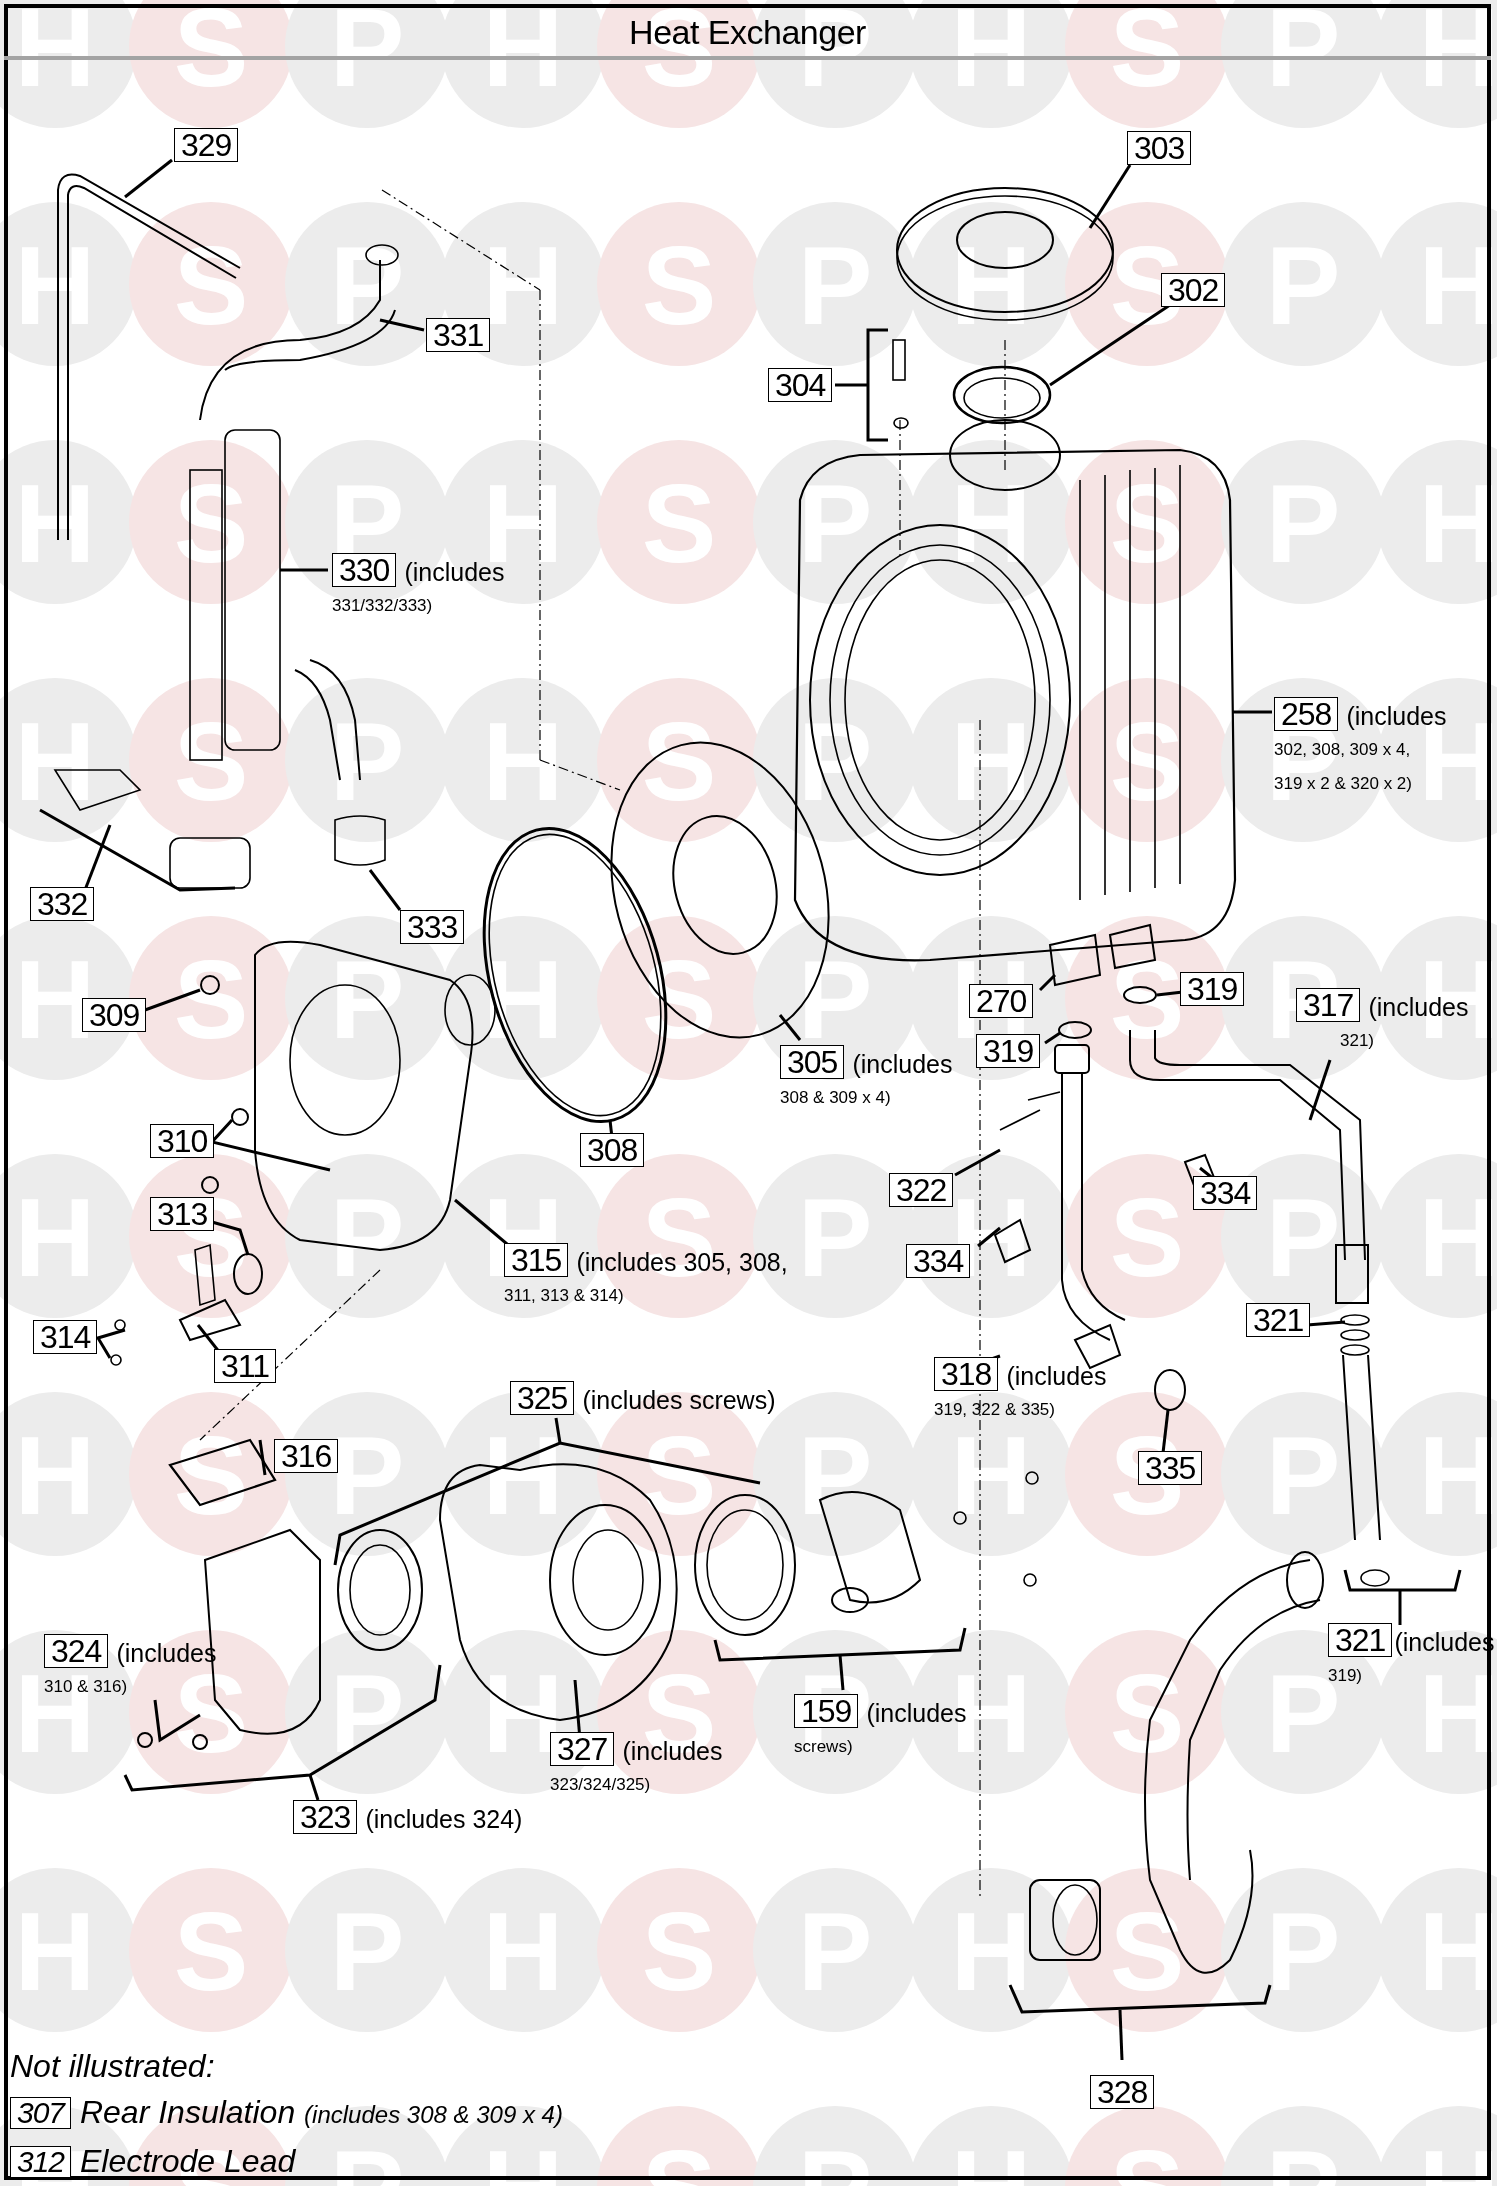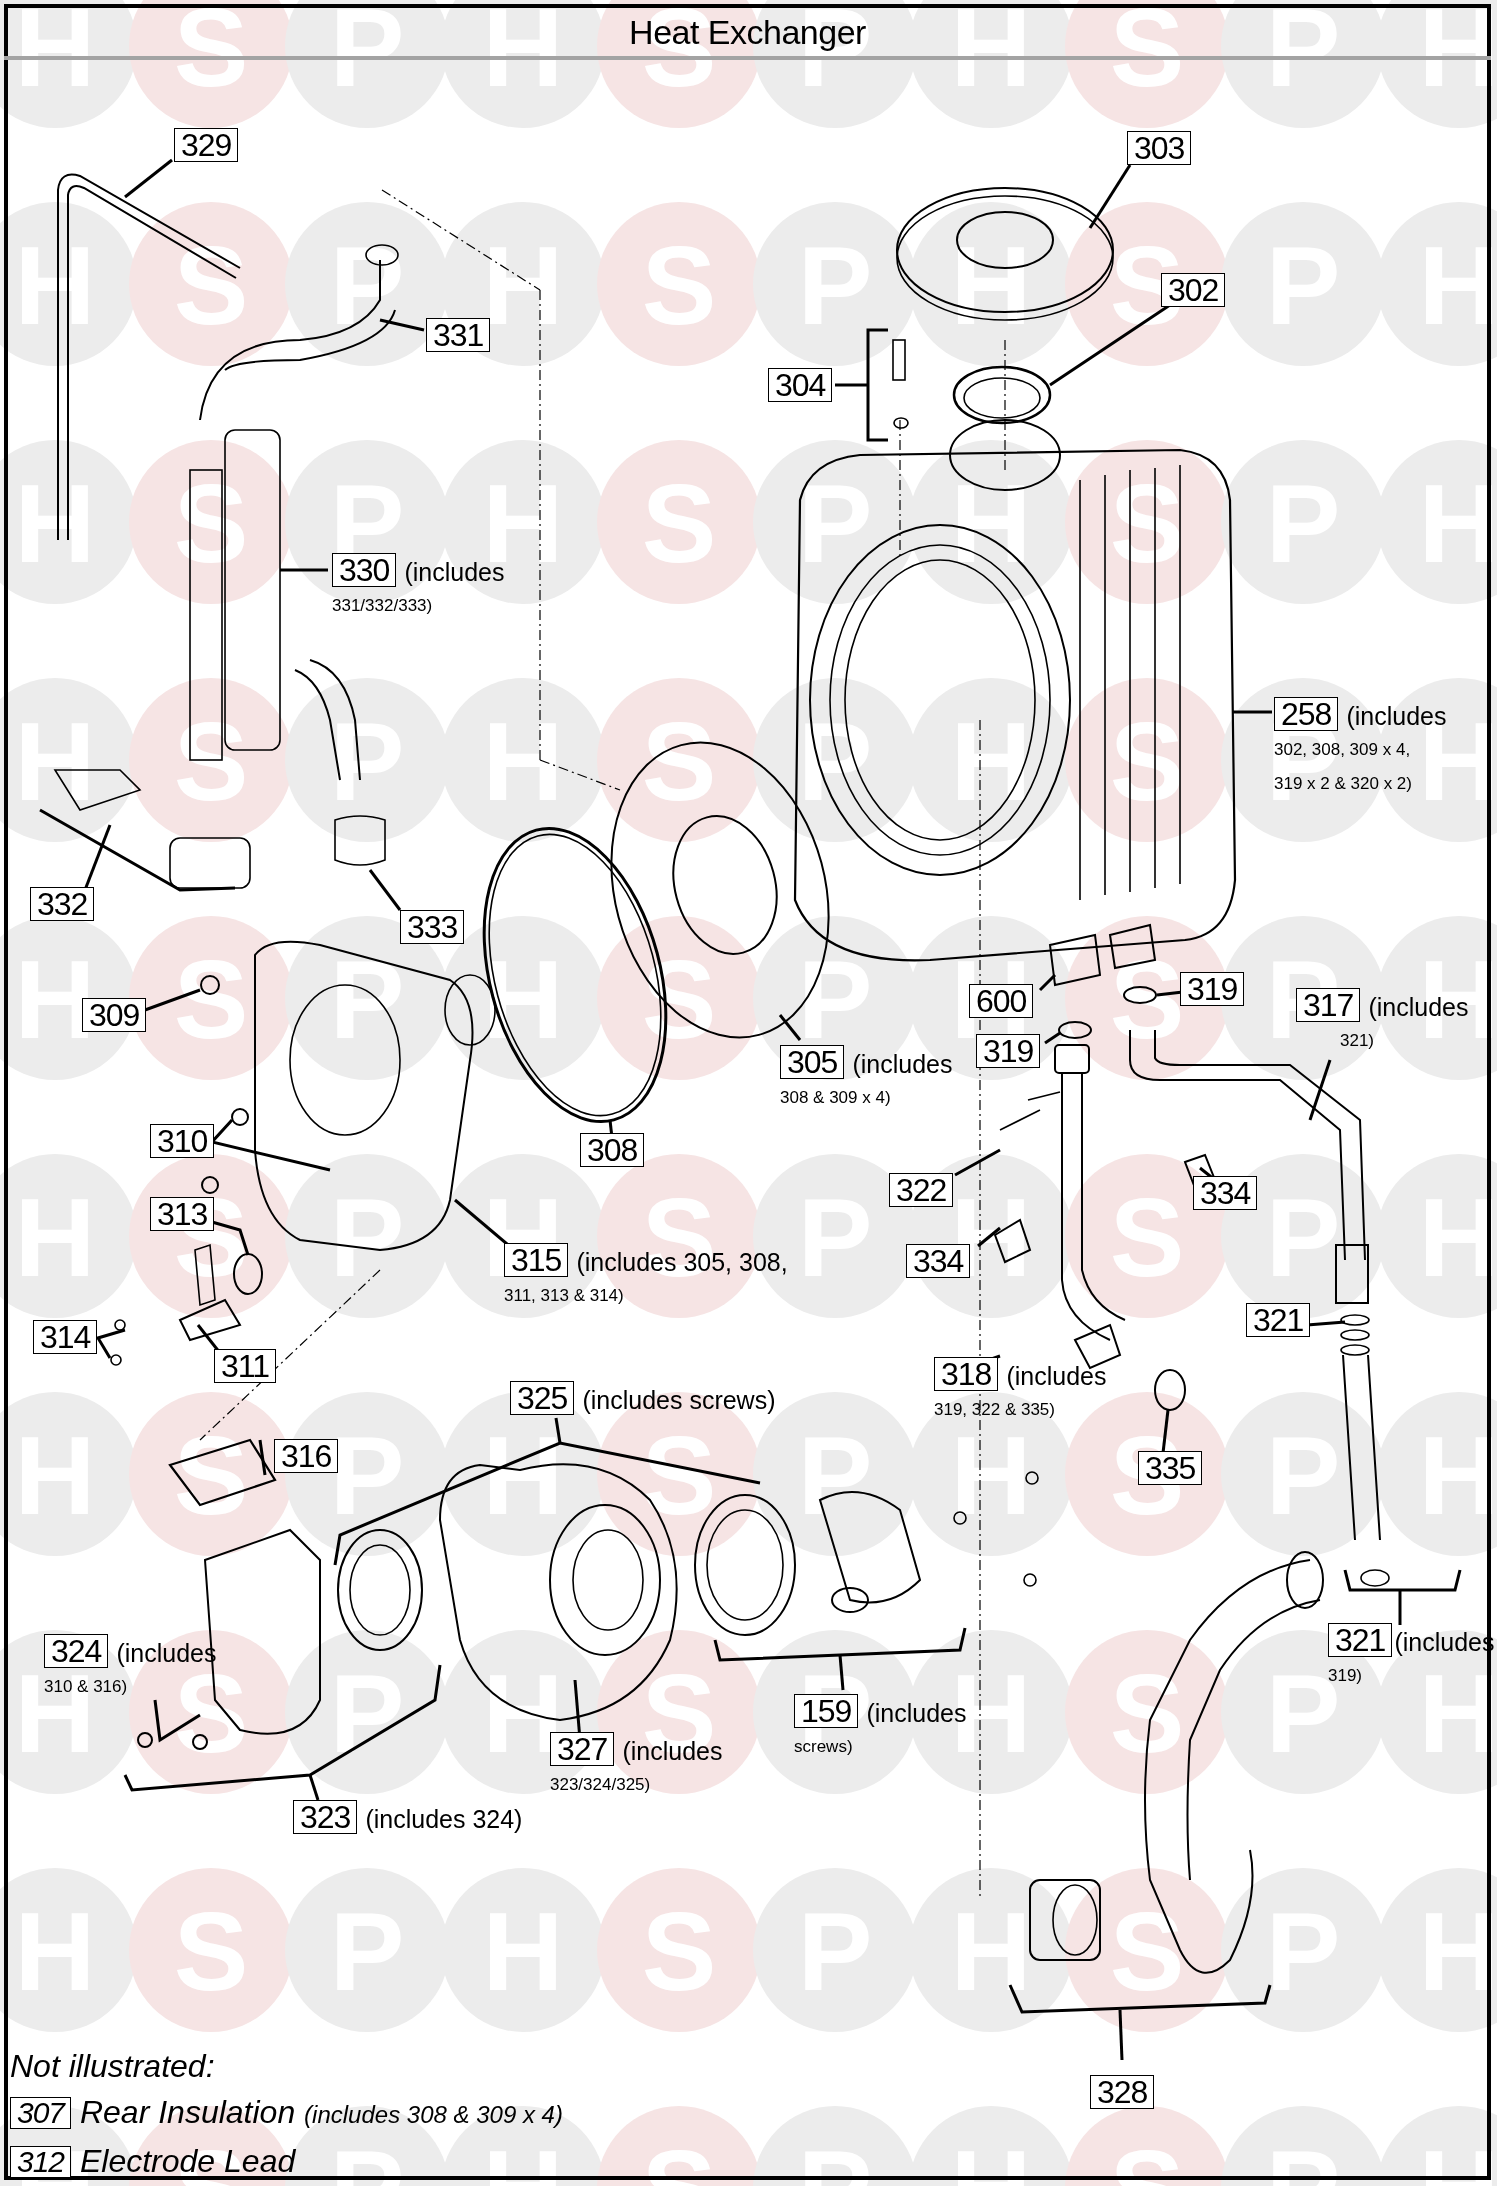--- a/index.html
+++ b/index.html
@@ -457,21 +457,21 @@
 
 <div class="callout" style="left:1274px;top:697px">
   <span class="num">258</span><span class="inc">(includes</span>
   <span class="inc2">302, 308, 309 x 4,</span>
   <span class="inc2">319 x 2 &amp; 320 x 2)</span>
 </div>
 
 <div class="callout" style="left:30px;top:887px"><span class="num">332</span></div>
 <div class="callout" style="left:400px;top:910px"><span class="num">333</span></div>
 <div class="callout" style="left:82px;top:998px"><span class="num">309</span></div>
-<div class="callout" style="left:969px;top:984px"><span class="num">600</span></div>
+<div class="callout" style="left:969px;top:984px"><span class="num">270</span></div>
 <div class="callout" style="left:1180px;top:972px"><span class="num">319</span></div>
 
 <div class="callout" style="left:1296px;top:988px">
   <span class="num">317</span><span class="inc">(includes</span>
   <span class="inc2" style="margin-left:44px">321)</span>
 </div>
 
 <div class="callout" style="left:976px;top:1034px"><span class="num">319</span></div>
 
 <div class="callout" style="left:780px;top:1045px">

